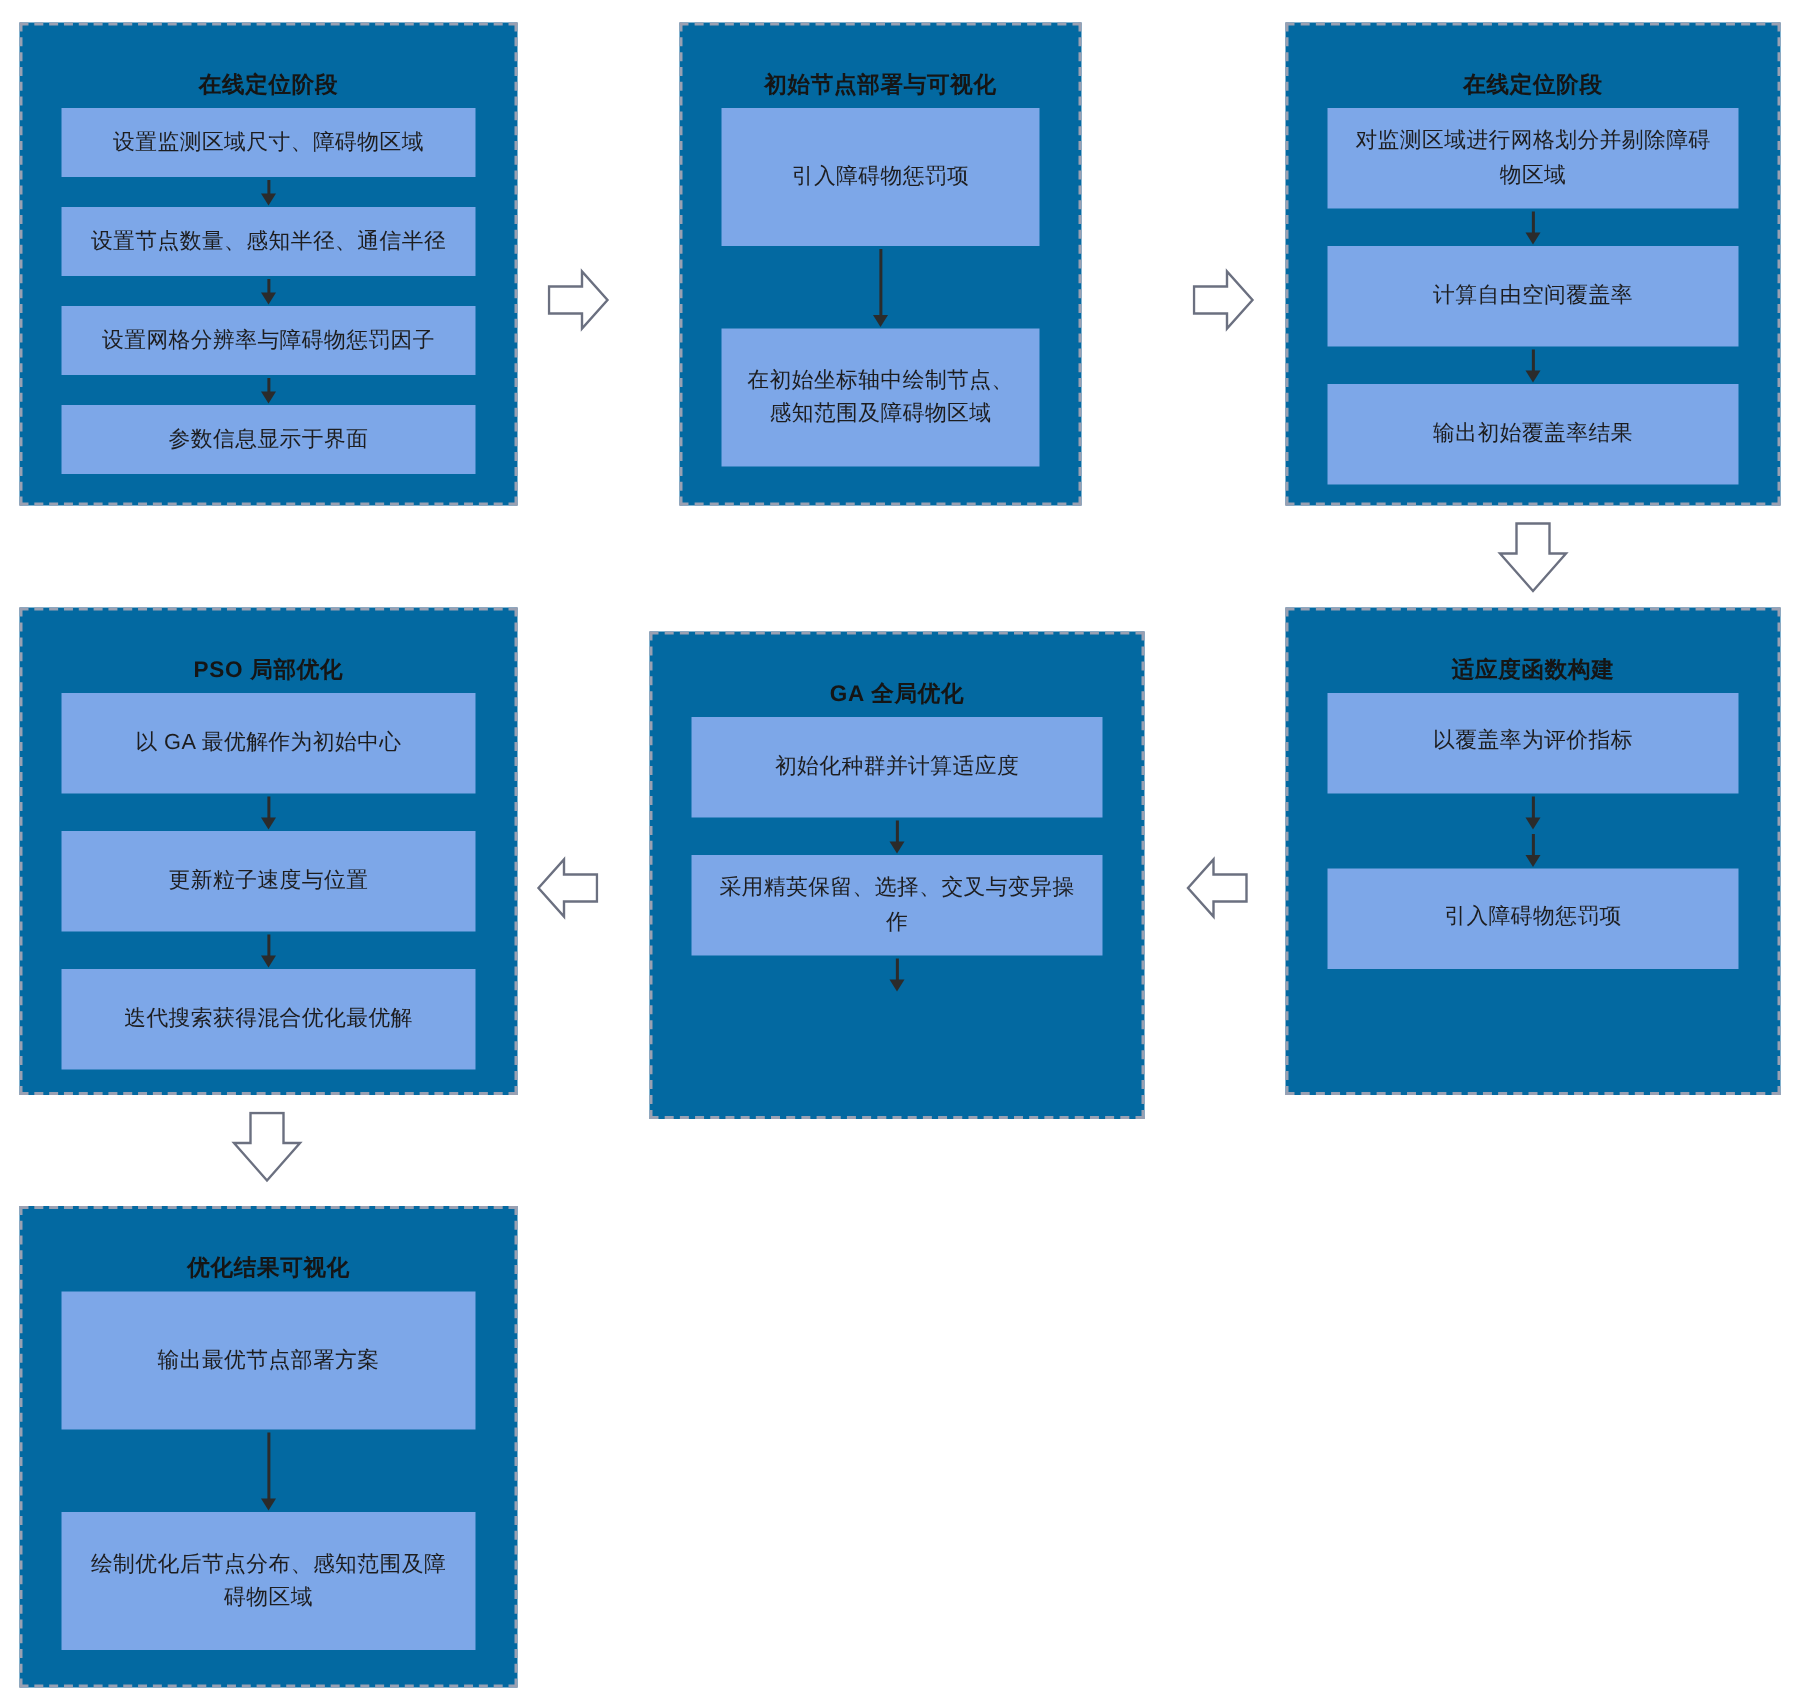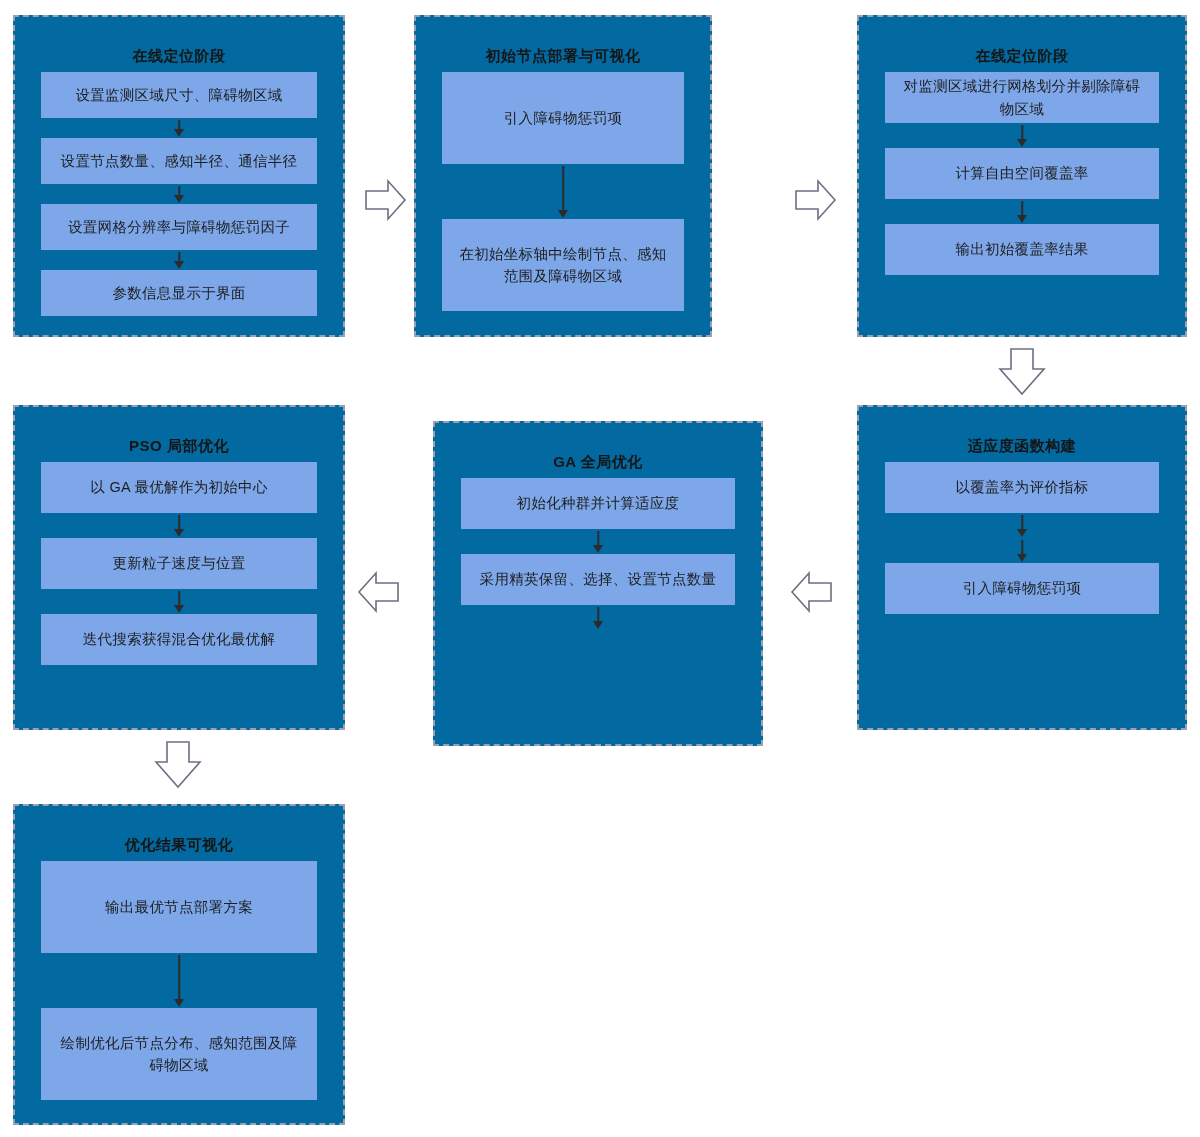--- a/index.html
+++ b/index.html
@@ -41,21 +41,21 @@
     display: flex;
     align-items: center;
     justify-content: center;
     text-align: center;
     font-size: 14.5px;
     line-height: 1.55;
     padding: 4px 14px;
     letter-spacing: 0.3px;
   }
   .h46 { height: 46px; }
-  .h63 { height: 51px; }
+  .h63 { height: 67px; }
   .h92 { height: 92px; }
   .mini-arrow {
     position: relative;
   }
   .mini-arrow.g20 { height: 20px; }
   .mini-arrow.g25 { height: 25px; }
   .mini-arrow.g55 { height: 55px; }
   .mini-arrow::before {
     content: '';
     position: absolute;
@@ -100,56 +100,56 @@
       <div class="step-box h46">设置监测区域尺寸、障碍物区域</div>
       <div class="mini-arrow g20"></div>
       <div class="step-box h46">设置节点数量、感知半径、通信半径</div>
       <div class="mini-arrow g20"></div>
       <div class="step-box h46">设置网格分辨率与障碍物惩罚因子</div>
       <div class="mini-arrow g20"></div>
       <div class="step-box h46">参数信息显示于界面</div>
     </div>
   </div>
 
-  <div class="panel" style="left:414px; top:15px; width:298px; height:322px;">
+  <div class="panel" style="left:453px; top:15px; width:268px; height:322px;">
     <div class="panel-title">初始节点部署与可视化</div>
     <div class="panel-body">
       <div class="step-box h92">引入障碍物惩罚项</div>
       <div class="mini-arrow g55"></div>
       <div class="step-box h92">在初始坐标轴中绘制节点、感知范围及障碍物区域</div>
     </div>
   </div>
 
   <div class="panel" style="left:857px; top:15px; width:330px; height:322px;">
     <div class="panel-title">在线定位阶段</div>
     <div class="panel-body">
       <div class="step-box h63">对监测区域进行网格划分并剔除障碍物区域</div>
       <div class="mini-arrow g25"></div>
       <div class="step-box h63">计算自由空间覆盖率</div>
       <div class="mini-arrow g25"></div>
       <div class="step-box h63">输出初始覆盖率结果</div>
     </div>
   </div>
 
-  <div class="panel" style="left:857px; top:405px; width:330px; height:325px;">
+  <div class="panel" style="left:857px; top:405px; width:330px; height:325px;font-family:Liberation Mono, monospace;">
     <div class="panel-title">适应度函数构建</div>
     <div class="panel-body">
       <div class="step-box h63">以覆盖率为评价指标</div>
       <div class="mini-arrow g25"></div>
       <div class="mini-arrow g25"></div>
       <div class="step-box h63">引入障碍物惩罚项</div>
     </div>
   </div>
 
   <div class="panel" style="left:433px; top:421px; width:330px; height:325px;">
     <div class="panel-title">GA 全局优化</div>
     <div class="panel-body">
       <div class="step-box h63">初始化种群并计算适应度</div>
       <div class="mini-arrow g25"></div>
-      <div class="step-box h63">采用精英保留、选择、设置节点数量</div>
+      <div class="step-box h63">采用精英保留、选择、交叉与变异操作</div>
       <div class="mini-arrow g25"></div>
     </div>
   </div>
 
   <div class="panel" style="left:13px; top:405px; width:332px; height:325px;">
     <div class="panel-title">PSO 局部优化</div>
     <div class="panel-body">
       <div class="step-box h63">以 GA 最优解作为初始中心</div>
       <div class="mini-arrow g25"></div>
       <div class="step-box h63">更新粒子速度与位置</div>

